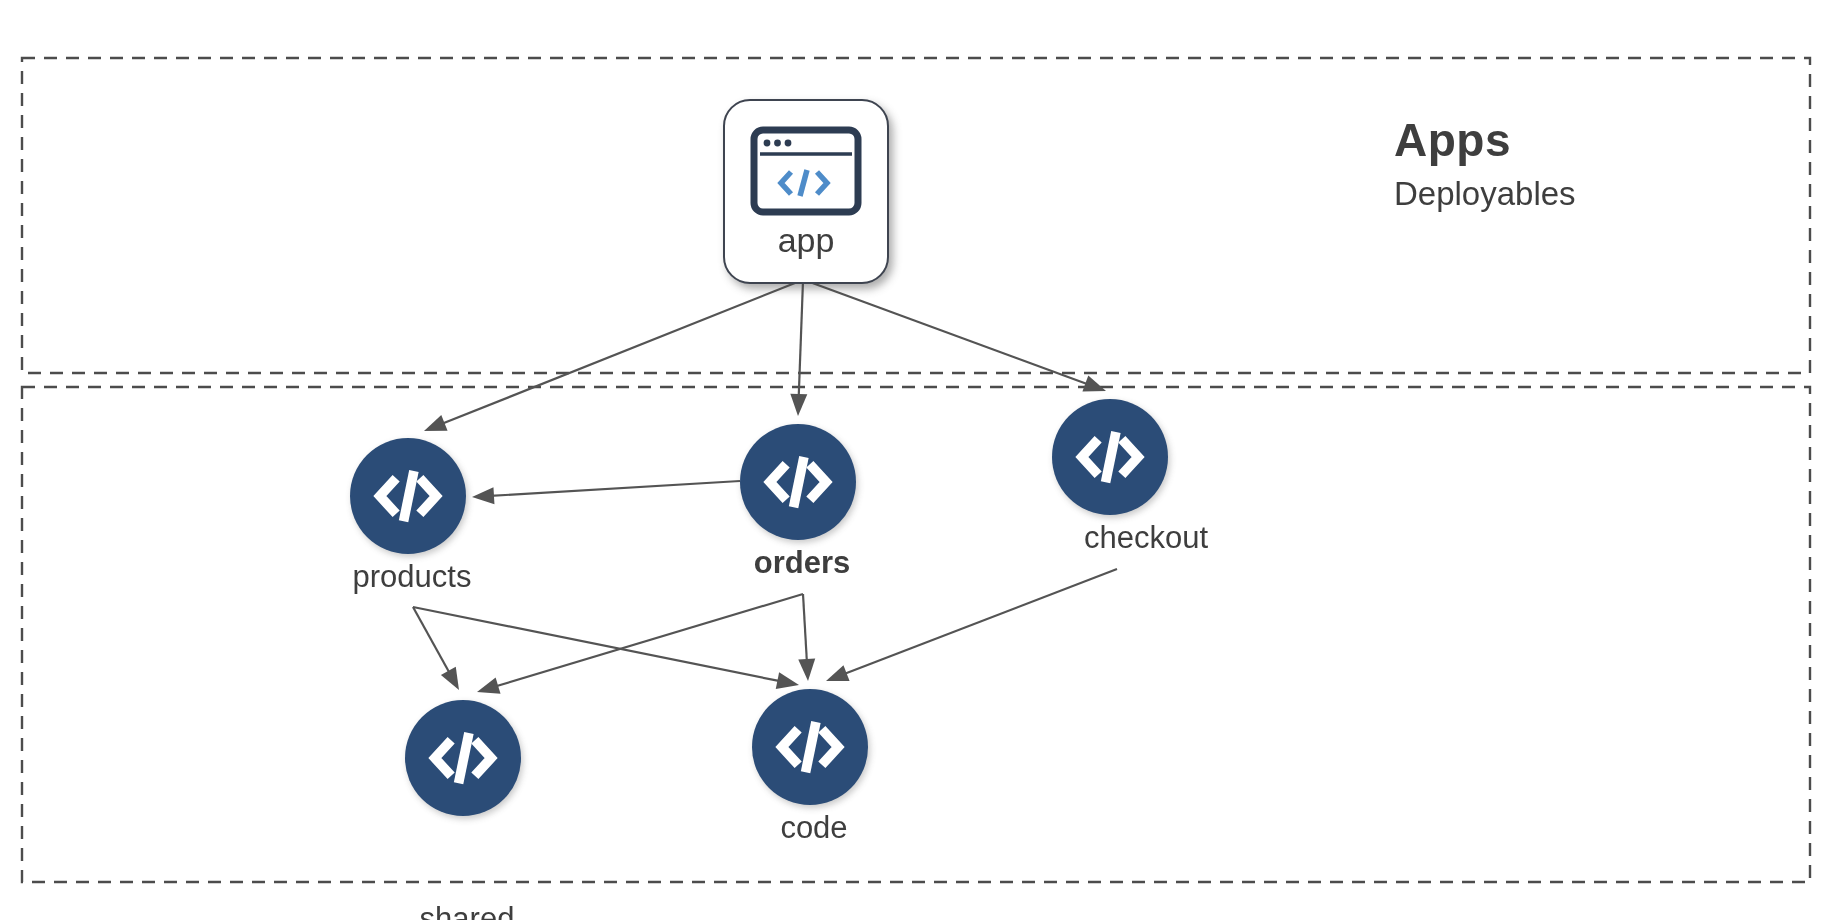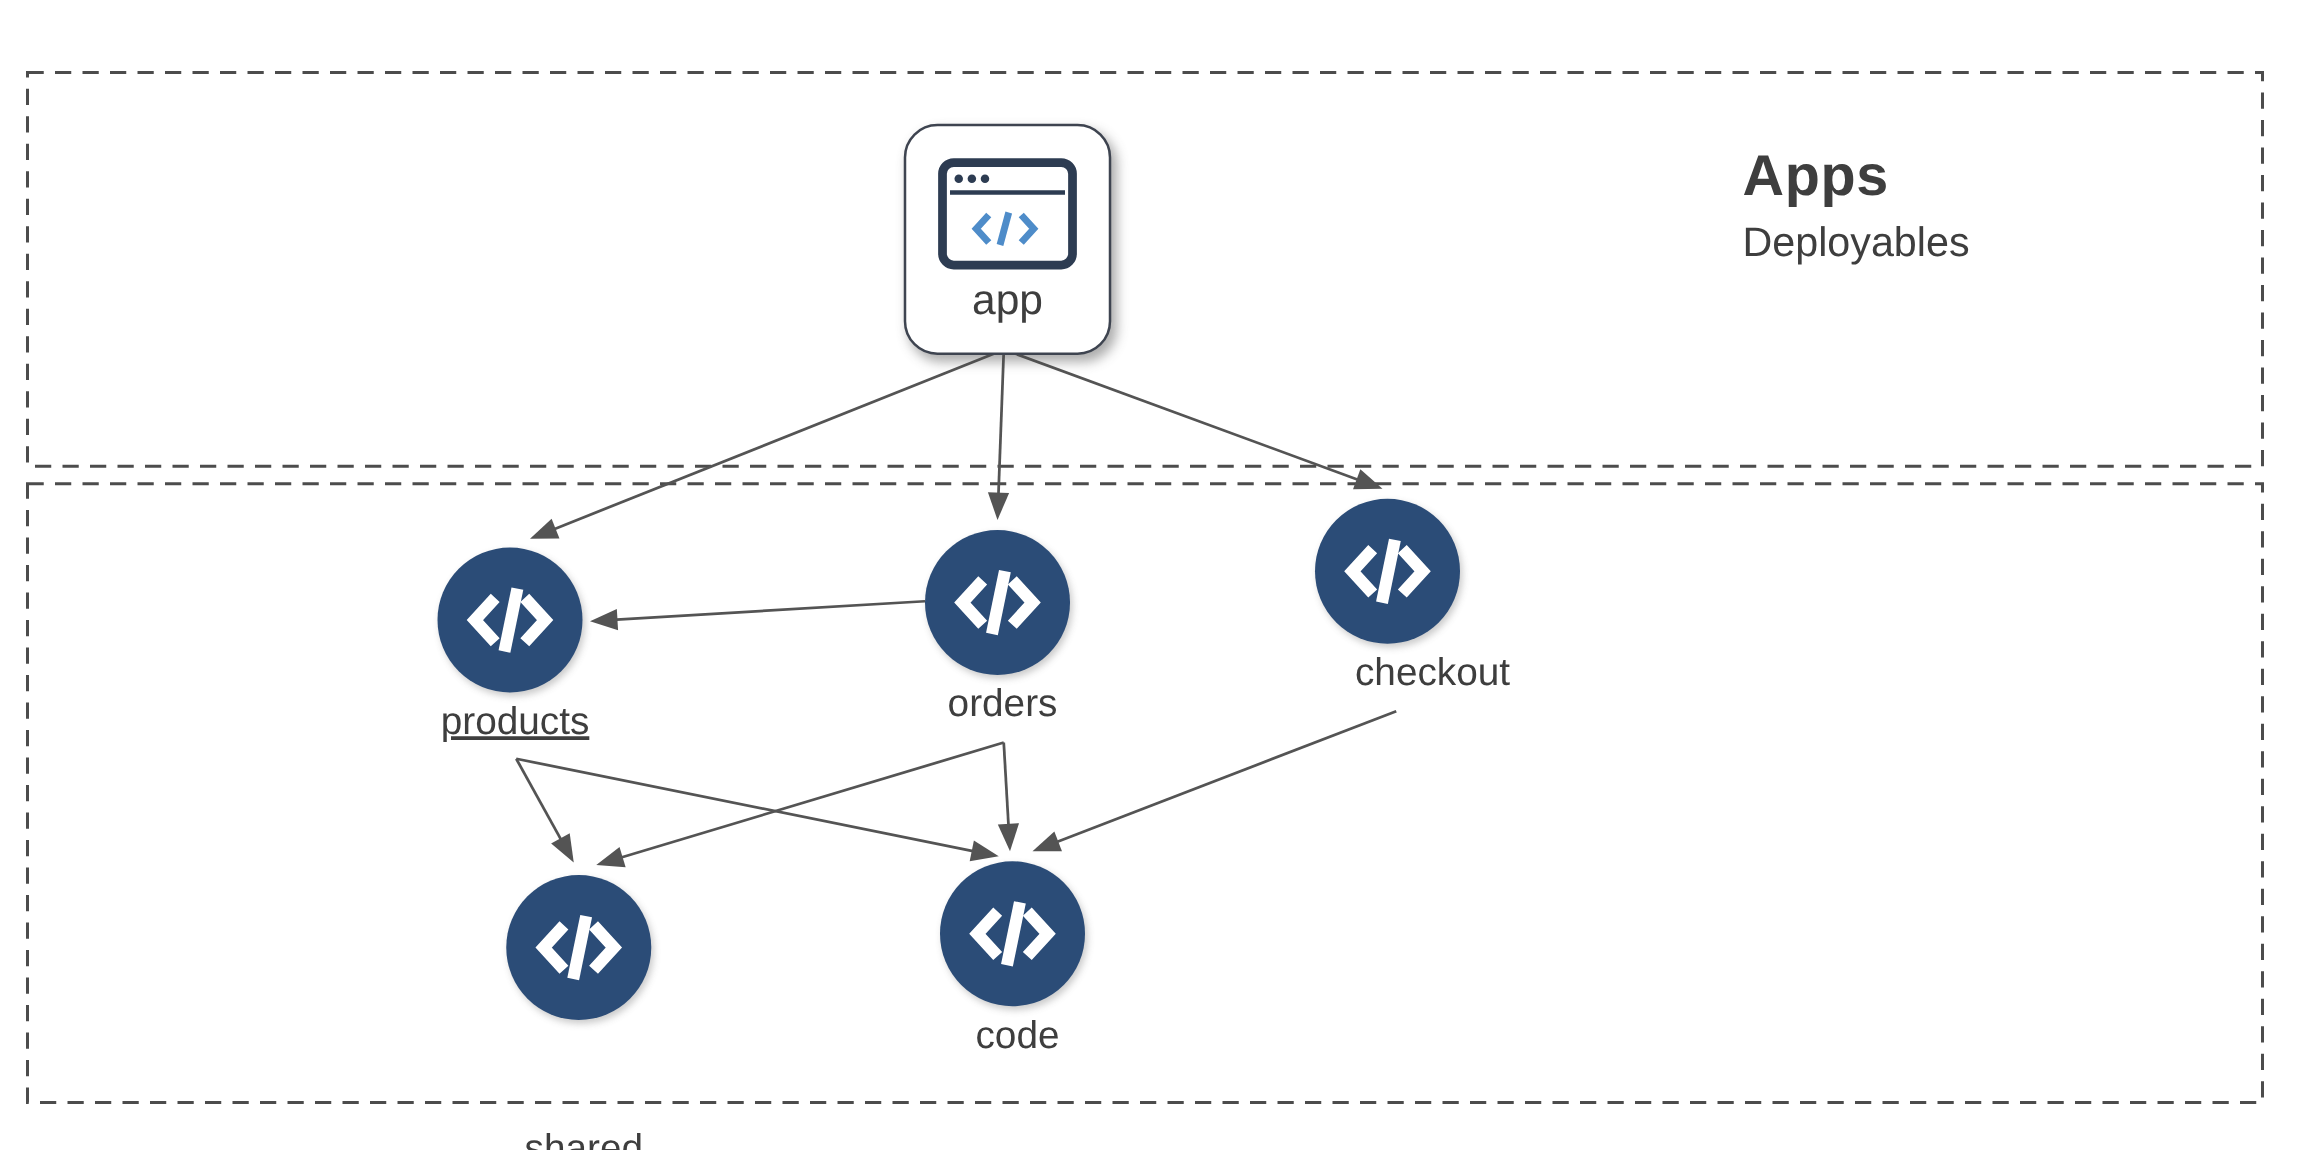--- a/index.html
+++ b/index.html
@@ -85,29 +85,29 @@
         </svg>
         <div class="node-label-inner">app</div>
       </div>
       <div class="lib-node" style="left: 350px; top: 438px; width: 116px; height: 116px;">
         <svg viewBox="0 0 100 84" width="74" height="62.16">
           <polyline points="34,18 12,42 34,66" fill="none" stroke="#ffffff" stroke-width="13" stroke-linecap="butt" stroke-linejoin="miter"></polyline>
           <line x1="58" y1="8" x2="44" y2="76" fill="none" stroke="#ffffff" stroke-width="13" stroke-linecap="butt" stroke-linejoin="miter"></line>
           <polyline points="66,18 88,42 66,66" fill="none" stroke="#ffffff" stroke-width="13" stroke-linecap="butt" stroke-linejoin="miter"></polyline>
         </svg>
       </div>
-      <div class="node-label" style="left: 412px; top: 560px; text-decoration: underline;">products</div>
+      <div class="node-label" style="left: 412px; top: 560px;">products</div>
       <div class="lib-node" style="left: 740px; top: 424px; width: 116px; height: 116px;">
         <svg viewBox="0 0 100 84" width="74" height="62.16">
           <polyline points="34,18 12,42 34,66" fill="none" stroke="#ffffff" stroke-width="13" stroke-linecap="butt" stroke-linejoin="miter"></polyline>
           <line x1="58" y1="8" x2="44" y2="76" fill="none" stroke="#ffffff" stroke-width="13" stroke-linecap="butt" stroke-linejoin="miter"></line>
           <polyline points="66,18 88,42 66,66" fill="none" stroke="#ffffff" stroke-width="13" stroke-linecap="butt" stroke-linejoin="miter"></polyline>
         </svg>
       </div>
-      <div class="node-label" style="left: 802px; top: 546px;">orders</div>
+      <div class="node-label" style="left: 802px; top: 546px; font-weight: bold;">orders</div>
       <div class="lib-node" style="left: 1052px; top: 399px; width: 116px; height: 116px;">
         <svg viewBox="0 0 100 84" width="74" height="62.16">
           <polyline points="34,18 12,42 34,66" fill="none" stroke="#ffffff" stroke-width="13" stroke-linecap="butt" stroke-linejoin="miter"></polyline>
           <line x1="58" y1="8" x2="44" y2="76" fill="none" stroke="#ffffff" stroke-width="13" stroke-linecap="butt" stroke-linejoin="miter"></line>
           <polyline points="66,18 88,42 66,66" fill="none" stroke="#ffffff" stroke-width="13" stroke-linecap="butt" stroke-linejoin="miter"></polyline>
         </svg>
       </div>
       <div class="node-label" style="left: 1146px; top: 521px;">checkout</div>
       <div class="lib-node" style="left: 405px; top: 700px; width: 116px; height: 116px;">
         <svg viewBox="0 0 100 84" width="74" height="62.16">

